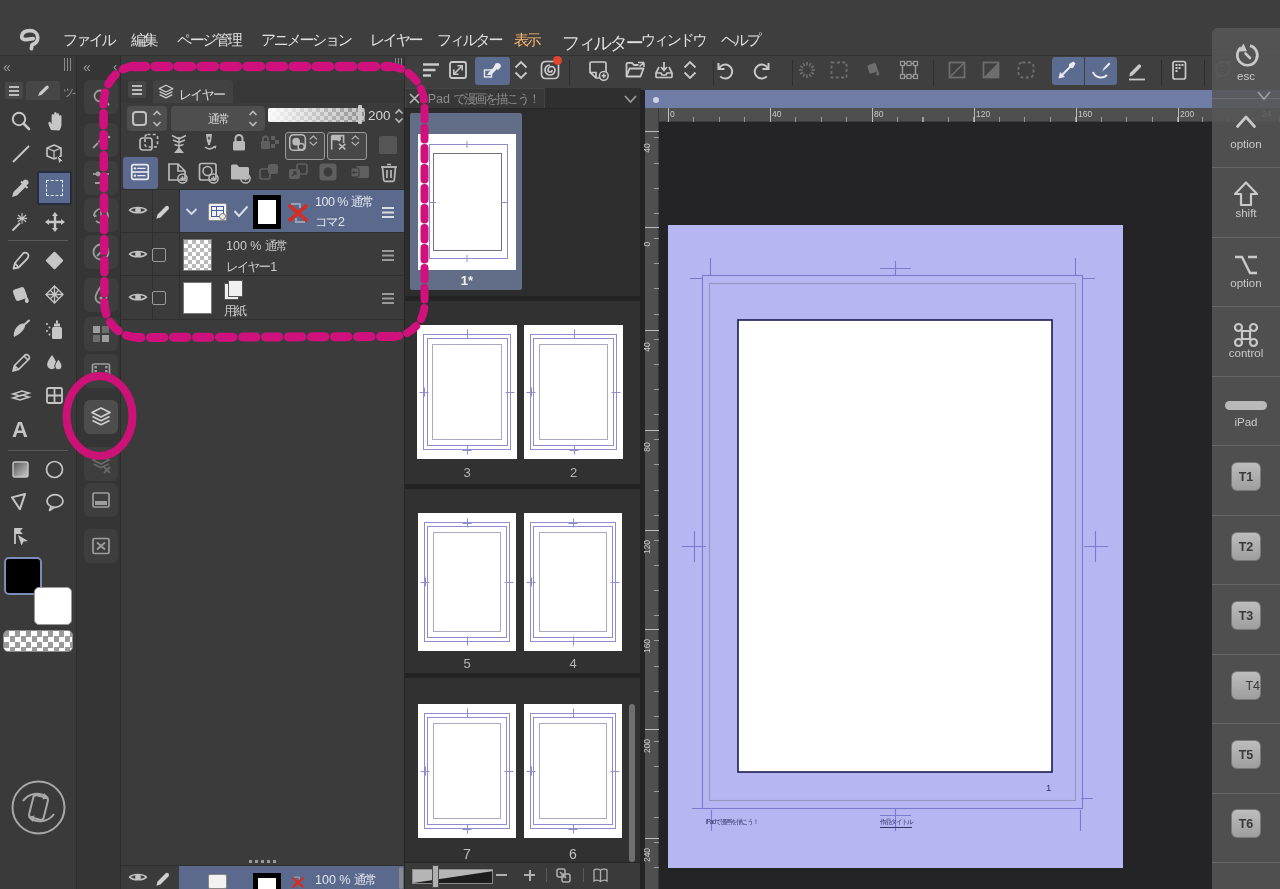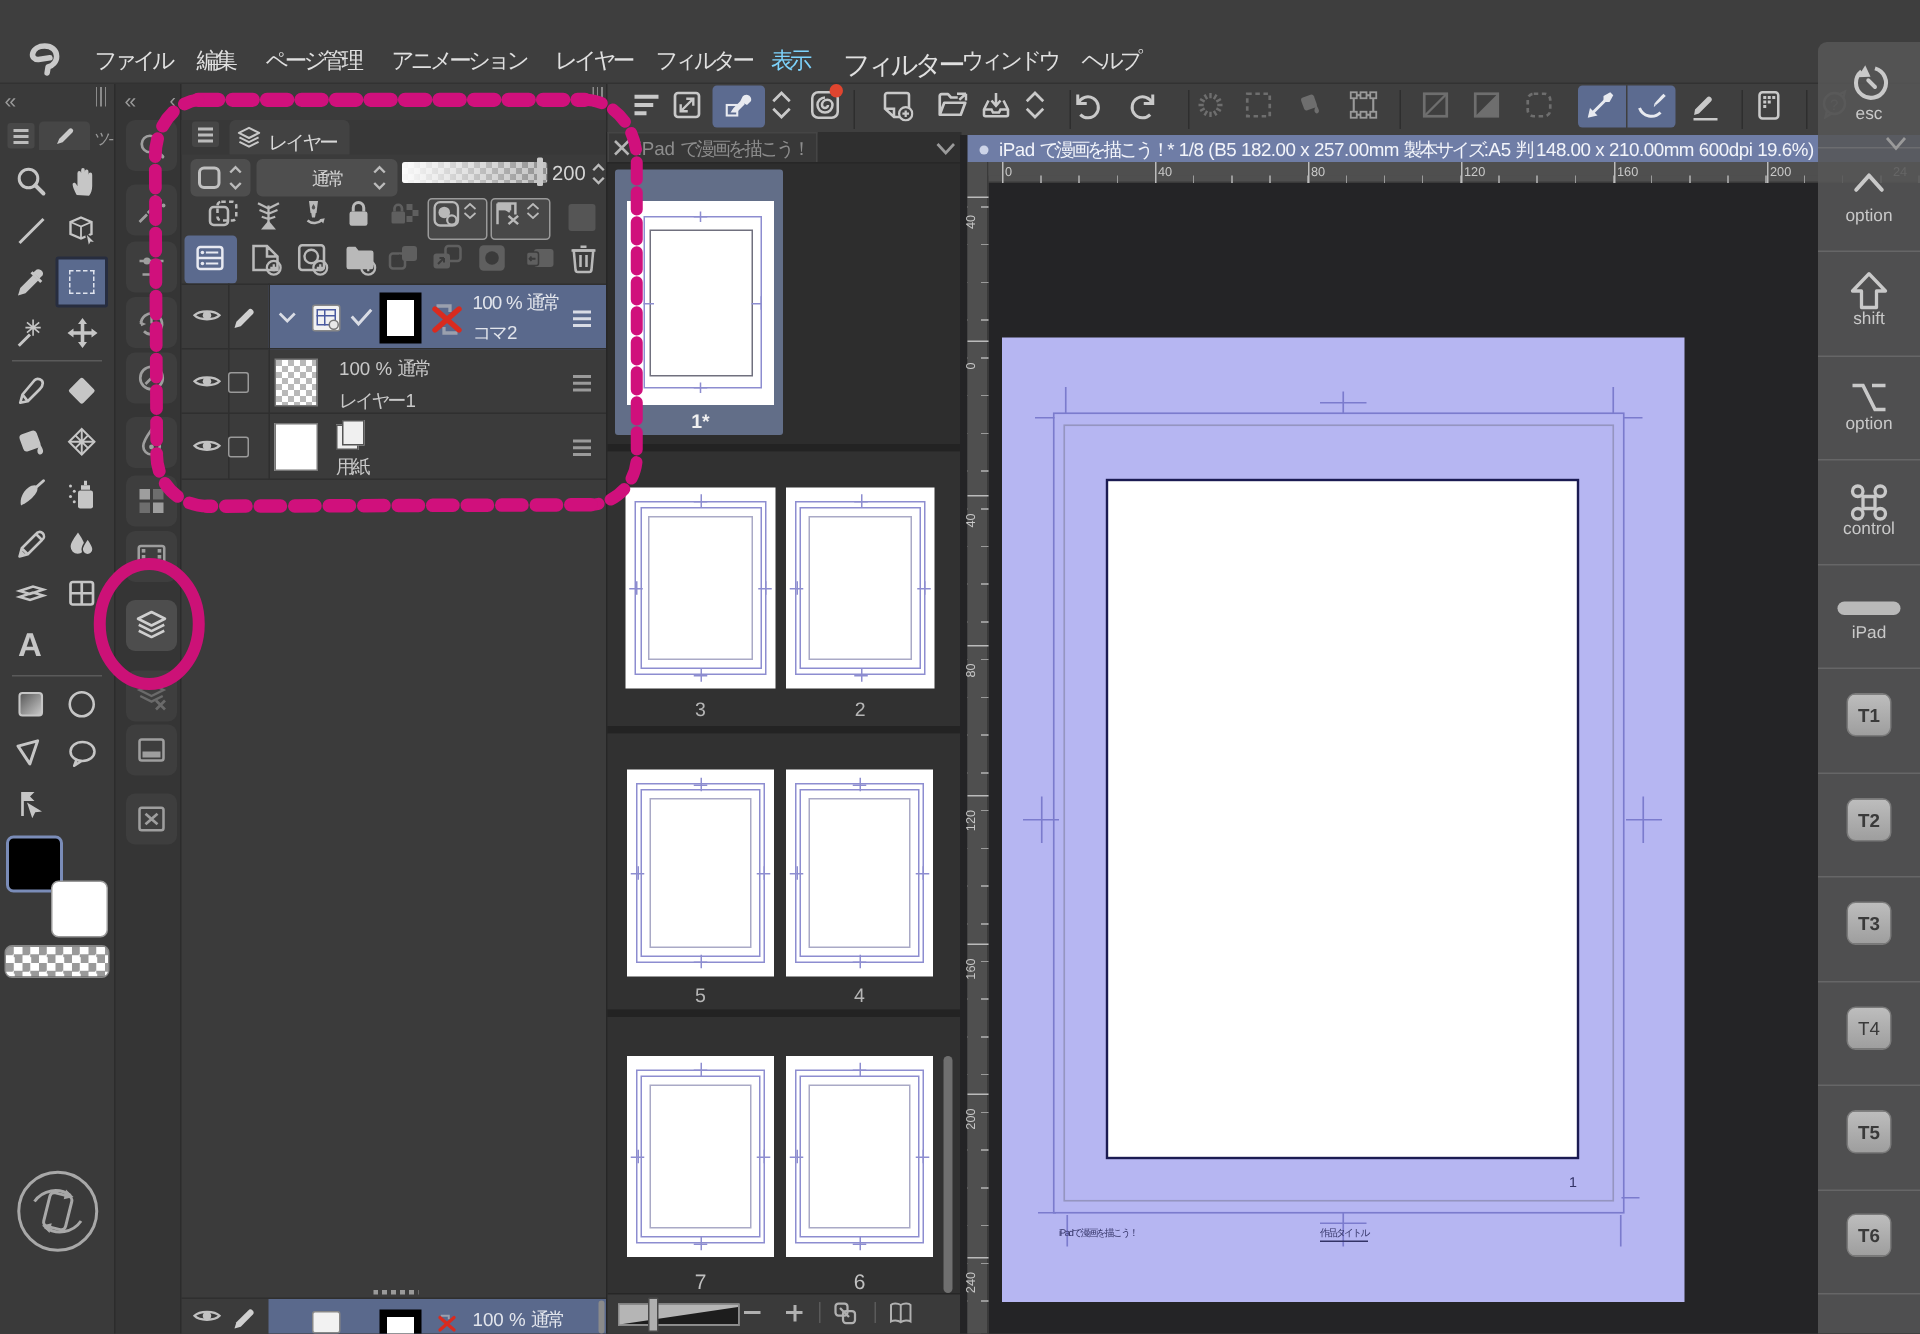--- a/index.html
+++ b/index.html
@@ -14,21 +14,21 @@
 <svg class="abs" style="left:18px;top:27px" width="24" height="24" viewBox="0 0 22 22">
 <path d="M 14 10.6 L 7 11.6 C 4.3 11.8 3 9.9 3.5 7.9 C 4.2 5.2 7.2 3.4 10.8 3.4 C 15.1 3.4 18.1 5.9 18.1 9.6 C 18.1 13.1 15.7 15.4 12.9 16.2 L 12.3 19.8" fill="none" stroke="#c9c9c9" stroke-width="3.4" stroke-linecap="round" stroke-linejoin="round"></path>
 </svg>
 </div>
 <div class="abs" style="left:63px;top:31px;font-size:15px;color:#e0e0e0;letter-spacing:-2.5px;white-space:nowrap">ファイル</div>
     <div class="abs" style="left:131px;top:31px;font-size:15px;color:#e0e0e0;letter-spacing:-2.5px;white-space:nowrap">編集</div>
     <div class="abs" style="left:177px;top:31px;font-size:15px;color:#e0e0e0;letter-spacing:-2.5px;white-space:nowrap">ページ管理</div>
     <div class="abs" style="left:261px;top:31px;font-size:15px;color:#e0e0e0;letter-spacing:-2.5px;white-space:nowrap">アニメーション</div>
     <div class="abs" style="left:370px;top:31px;font-size:15px;color:#e0e0e0;letter-spacing:-2.5px;white-space:nowrap">レイヤー</div>
     <div class="abs" style="left:437px;top:31px;font-size:15px;color:#e0e0e0;letter-spacing:-2.5px;white-space:nowrap">フィルター</div>
-    <div class="abs" style="left:514px;top:31px;font-size:15px;color:#7dd3fc;letter-spacing:-2.5px;white-space:nowrap">表示</div>
+    <div class="abs" style="left:514px;top:31px;font-size:15px;color:#fdba74;letter-spacing:-2.5px;white-space:nowrap">表示</div>
     <div class="abs" style="left:562px;top:31px;font-size:18px;color:#e0e0e0;letter-spacing:-2.5px;white-space:nowrap">フィルター</div>
     <div class="abs" style="left:641px;top:31px;font-size:15px;color:#e0e0e0;letter-spacing:-2.5px;white-space:nowrap">ウィンドウ</div>
     <div class="abs" style="left:721px;top:31px;font-size:15px;color:#e0e0e0;letter-spacing:-2.5px;white-space:nowrap">ヘルプ</div>
 
 <div class="abs" style="left:0;top:56px;width:76px;height:833px;background:#3a3a3a">
  <div class="abs" style="left:3px;top:3px;color:#9a9a9a;font-size:14px">«</div>
  <div class="abs" style="left:64px;top:2px;width:7px;height:13px;background:repeating-linear-gradient(90deg,#8a8a8a 0 1px,transparent 1px 3px)"></div>
 
  <div class="abs" style="left:5px;top:26px;width:18px;height:17px;background:#484848;border-radius:2px">
    <div class="abs" style="left:4px;top:4px;width:10px;height:2px;background:#bbb"></div>
@@ -718,21 +718,20 @@
         <path d="M5 5 L11 11" stroke="#b0b0b0" stroke-width="1.5"></path>
       </svg>
       <div class="abs" style="left:178px;top:780px;width:1px;height:14px;background:#5a5a5a"></div>
       <svg class="abs" style="left:187px;top:779px" width="17" height="17" viewBox="0 0 17 17">
         <path d="M8.5 3 C6 1.5 3 2 2 3 L2 14 C3.5 13 6.5 13 8.5 14.5 C10.5 13 13.5 13 15 14 L15 3 C14 2 11 1.5 8.5 3 Z M8.5 3 L8.5 14.5" fill="none" stroke="#b0b0b0" stroke-width="1.3"></path>
       </svg>
     </div>
     <div class="abs" style="left:640px;top:90px;width:640px;height:799px;background:#242426">
       <div class="abs" style="left:5px;top:0;width:635px;height:18px;background:#6f7da6"></div>
       <div class="abs" style="left:13px;top:6.5px;width:6px;height:6px;background:#cdd4e8;border-radius:50%"></div>
-      <div class="abs" style="left:26px;top:2px;font-size:12.5px;color:#f2f4fa;white-space:nowrap;letter-spacing:-0.3px">iPad <span style="letter-spacing:-2px">で漫画を描こう！</span>* 1/8 (B5 182.00 x 257.00mm <span style="letter-spacing:-2px">製本サイズ</span>:A5 <span style="letter-spacing:-2px">判</span> 148.00 x 210.00mm 600dpi 19.6%)</div>
       <div class="abs" style="left:5px;top:18px;width:635px;height:14px;background:#4f4f4f;border-bottom:1px solid #3a3a3a"></div>
       <div class="abs" style="left:5px;top:18px;width:14px;height:781px;background:#4f4f4f;border-right:1px solid #3a3a3a"></div>
       <div class="abs" style="left:19px;top:18px;width:621px;height:14px;
 background:
 repeating-linear-gradient(90deg,#9a9a9a 0 1px,transparent 1px 25.45px) 8.6px 0/100% 100% no-repeat,
 repeating-linear-gradient(90deg,#bbb 0 1px,transparent 1px 101.8px) 8.9px 0/100% 100% no-repeat;
 background-clip:border-box"></div>
       <div class="abs" style="left:19px;top:18px;width:621px;height:9px;background:#4f4f4f"></div>
       <div class="abs" style="left:28px;top:18px;width:1px;height:14px;background:#bbb"></div>
       <div class="abs" style="left:30px;top:19px;font-size:8.5px;color:#c8c8c8">0</div>
@@ -826,21 +825,21 @@
 <circle cx="21.5" cy="6.5" r="3.5" fill="none" stroke="#c9c9c9" stroke-width="2.2"></circle>
 <circle cx="6.5" cy="21.5" r="3.5" fill="none" stroke="#c9c9c9" stroke-width="2.2"></circle>
 <circle cx="21.5" cy="21.5" r="3.5" fill="none" stroke="#c9c9c9" stroke-width="2.2"></circle>
       </svg>
       <div class="abs" style="left:0;top:319px;width:68px;text-align:center;font-size:11.5px;color:#c9c9c9">control</div>
       <div class="abs" style="left:13px;top:373px;width:42px;height:9px;background:#b9b9b9;border-radius:4.5px"></div>
       <div class="abs" style="left:0;top:388px;width:68px;text-align:center;font-size:11.5px;color:#c9c9c9">iPad</div>
       <div class="abs" style="left:19px;top:434px;width:30px;height:29px;background:linear-gradient(#bdbdbd,#9e9e9e);border:1px solid #7a7a7a;border-radius:6px;text-align:center;font-size:12.5px;font-weight:bold;color:#3a3a3a;line-height:28px">T1</div>
       <div class="abs" style="left:19px;top:503.5px;width:30px;height:29px;background:linear-gradient(#bdbdbd,#9e9e9e);border:1px solid #7a7a7a;border-radius:6px;text-align:center;font-size:12.5px;font-weight:bold;color:#3a3a3a;line-height:28px">T2</div>
       <div class="abs" style="left:19px;top:573px;width:30px;height:29px;background:linear-gradient(#bdbdbd,#9e9e9e);border:1px solid #7a7a7a;border-radius:6px;text-align:center;font-size:12.5px;font-weight:bold;color:#3a3a3a;line-height:28px">T3</div>
-      <div class="abs" style="left:19px;top:642.5px;width:30px;height:29px;background:linear-gradient(#bdbdbd,#9e9e9e);border:1px solid #7a7a7a;border-radius:6px;text-align:center;font-size:12.5px;font-weight:normal;color:#3a3a3a;line-height:28px">T4</div>
+      <div class="abs" style="left:19px;top:642.5px;width:30px;height:29px;background:linear-gradient(#bdbdbd,#9e9e9e);border:1px solid #7a7a7a;border-radius:6px;text-align:right;font-size:12.5px;font-weight:normal;color:#3a3a3a;line-height:28px">T4</div>
       <div class="abs" style="left:19px;top:712px;width:30px;height:29px;background:linear-gradient(#bdbdbd,#9e9e9e);border:1px solid #7a7a7a;border-radius:6px;text-align:center;font-size:12.5px;font-weight:bold;color:#3a3a3a;line-height:28px">T5</div>
       <div class="abs" style="left:19px;top:781px;width:30px;height:29px;background:linear-gradient(#bdbdbd,#9e9e9e);border:1px solid #7a7a7a;border-radius:6px;text-align:center;font-size:12.5px;font-weight:bold;color:#3a3a3a;line-height:28px">T6</div>
     </div>
     <svg class="abs" style="left:0;top:0;pointer-events:none" width="1280" height="889" viewBox="0 0 1280 889">
 <path d="M 132 66.5 L 390 66.5" fill="none" stroke="#d0107c" stroke-width="9.5" stroke-dasharray="13.5 9.5" stroke-linecap="round"></path>
 <path d="M 390 66.5 A 35 40 0 0 1 424.5 106 L 424.5 305 A 32 32 0 0 1 394 336.5" fill="none" stroke="#d0107c" stroke-width="8" stroke-dasharray="11.5 8.5" stroke-linecap="round"></path>
 <path d="M 394 336.5 L 138 337.5" fill="none" stroke="#d0107c" stroke-width="9" stroke-dasharray="13.5 9.5" stroke-linecap="round"></path>
 <path d="M 138 337.5 A 34 34 0 0 1 104.5 302 L 103.5 105 A 32 38 0 0 1 132 66.5" fill="none" stroke="#d0107c" stroke-width="8.5" stroke-dasharray="12 9" stroke-linecap="round"></path>
 <ellipse cx="99.5" cy="416" rx="33" ry="40" fill="none" stroke="#cc1177" stroke-width="8"></ellipse>
 </svg>

